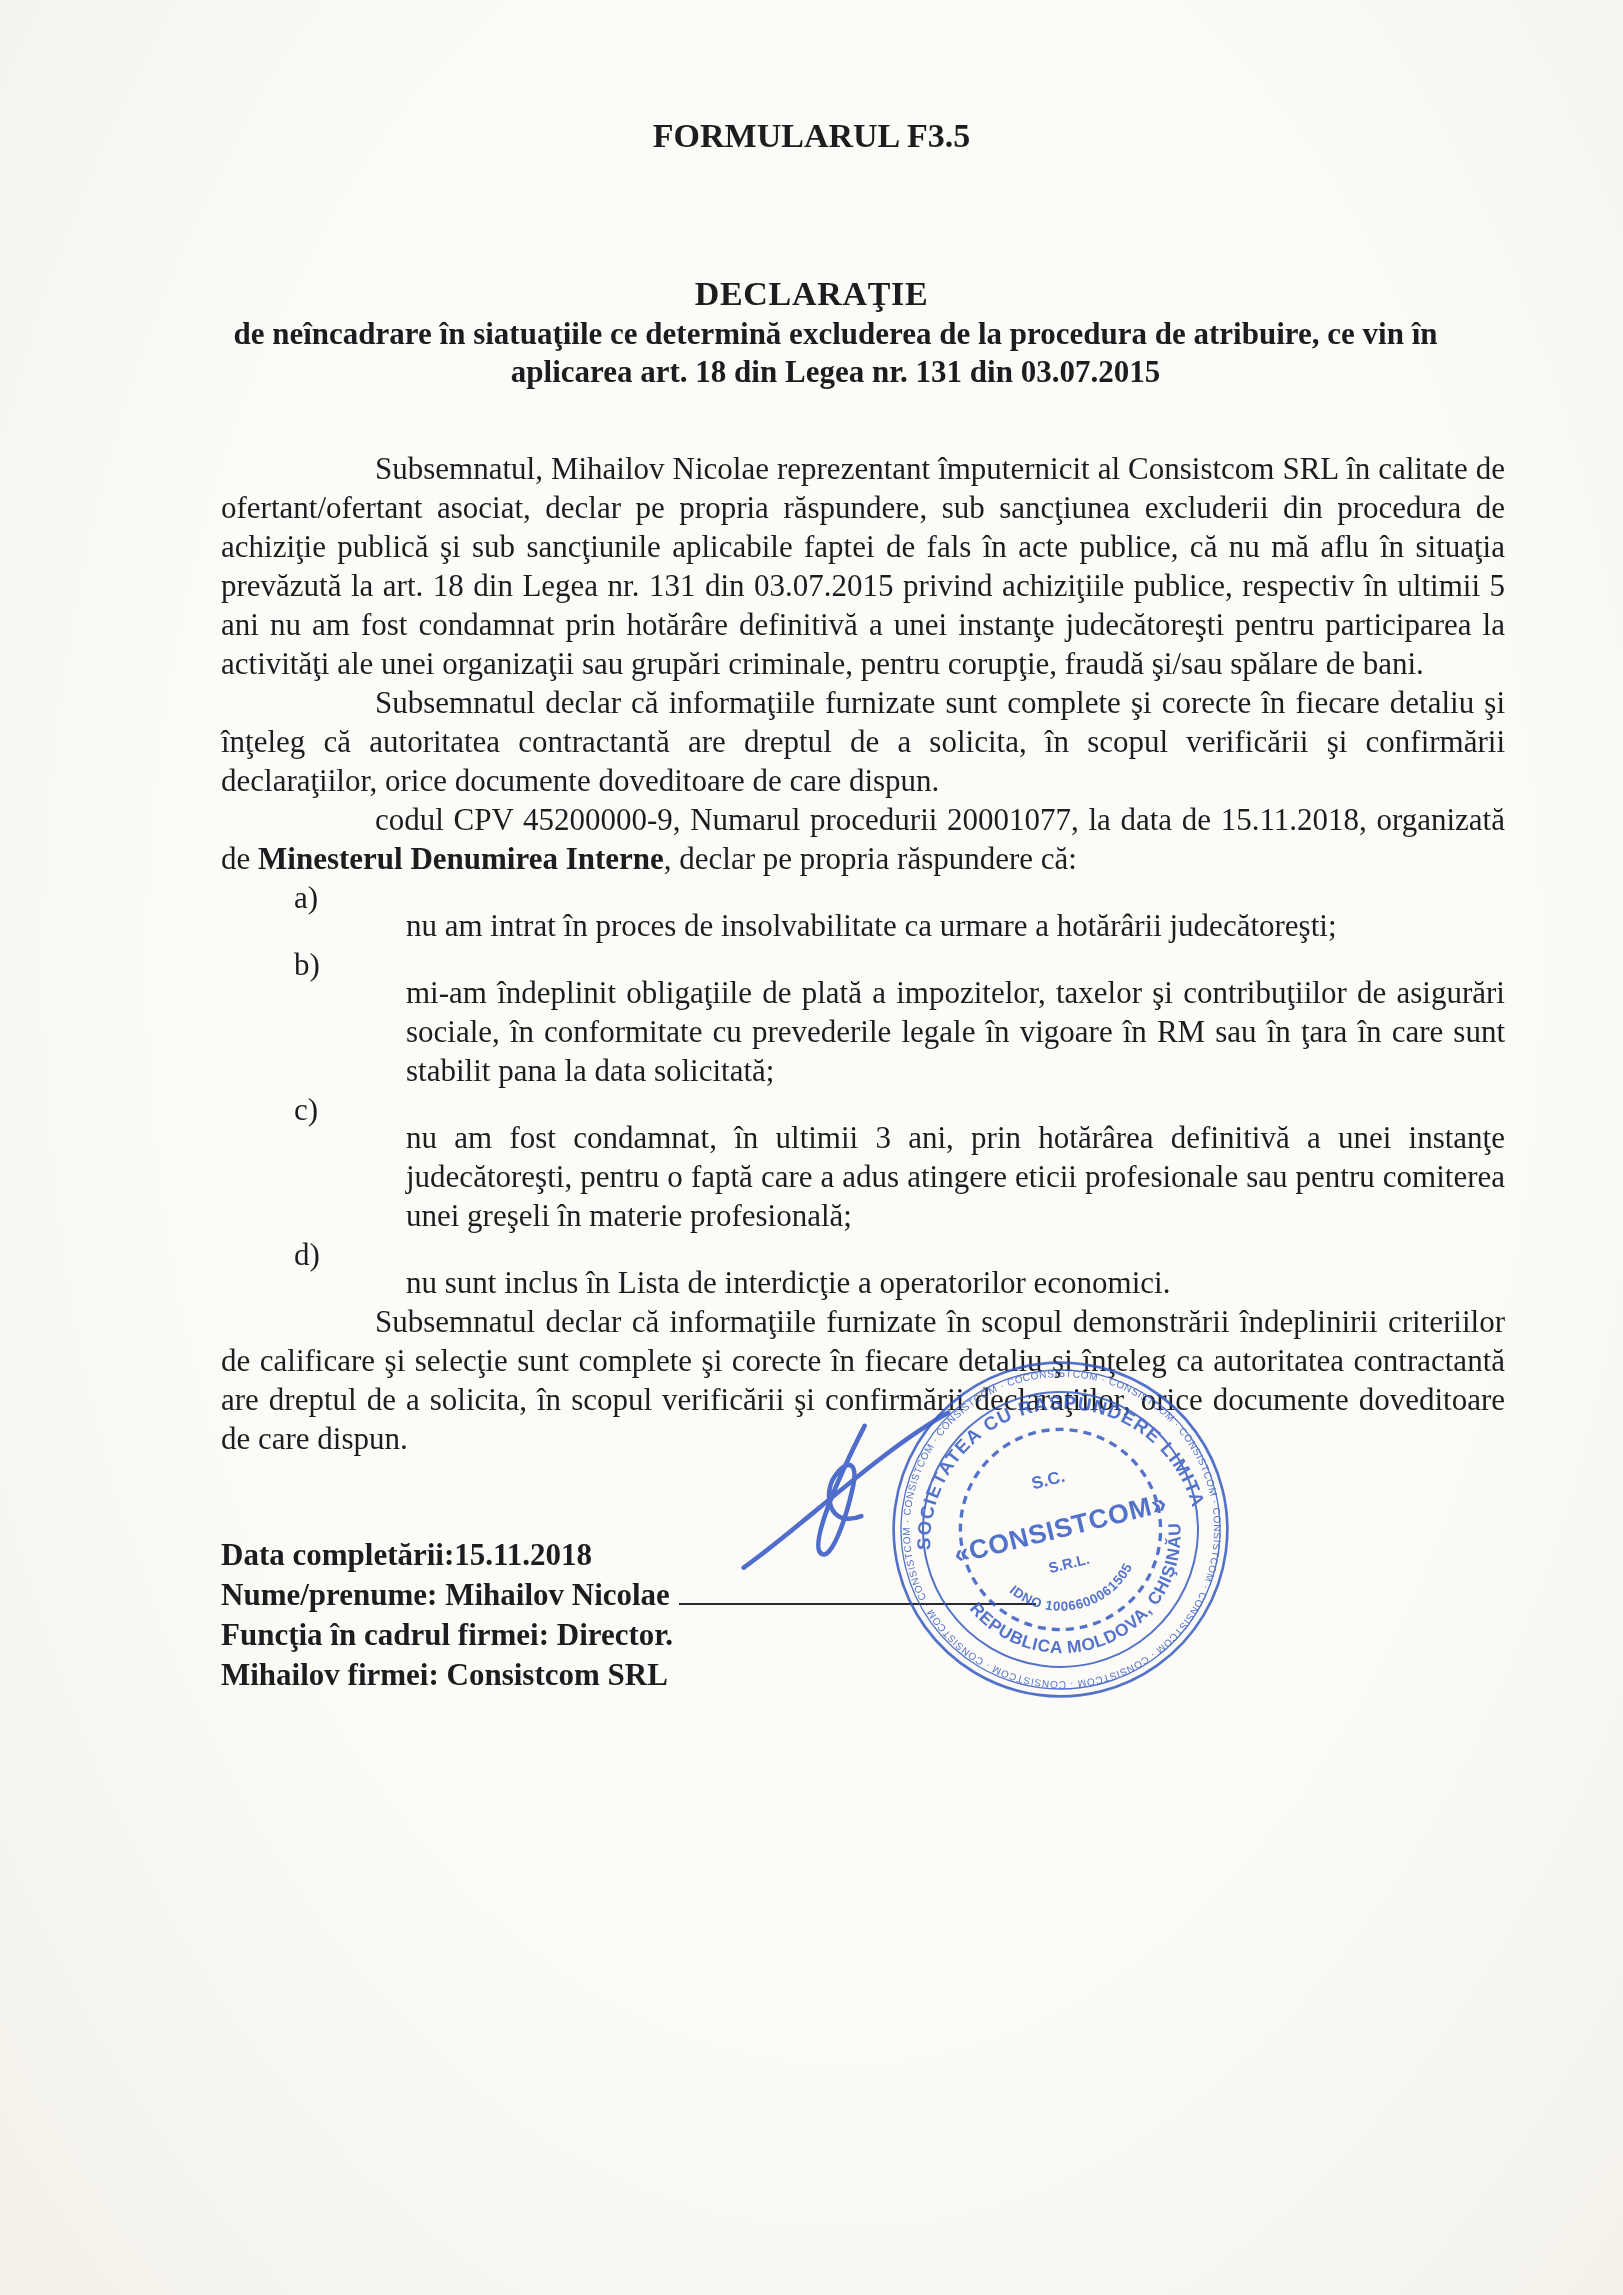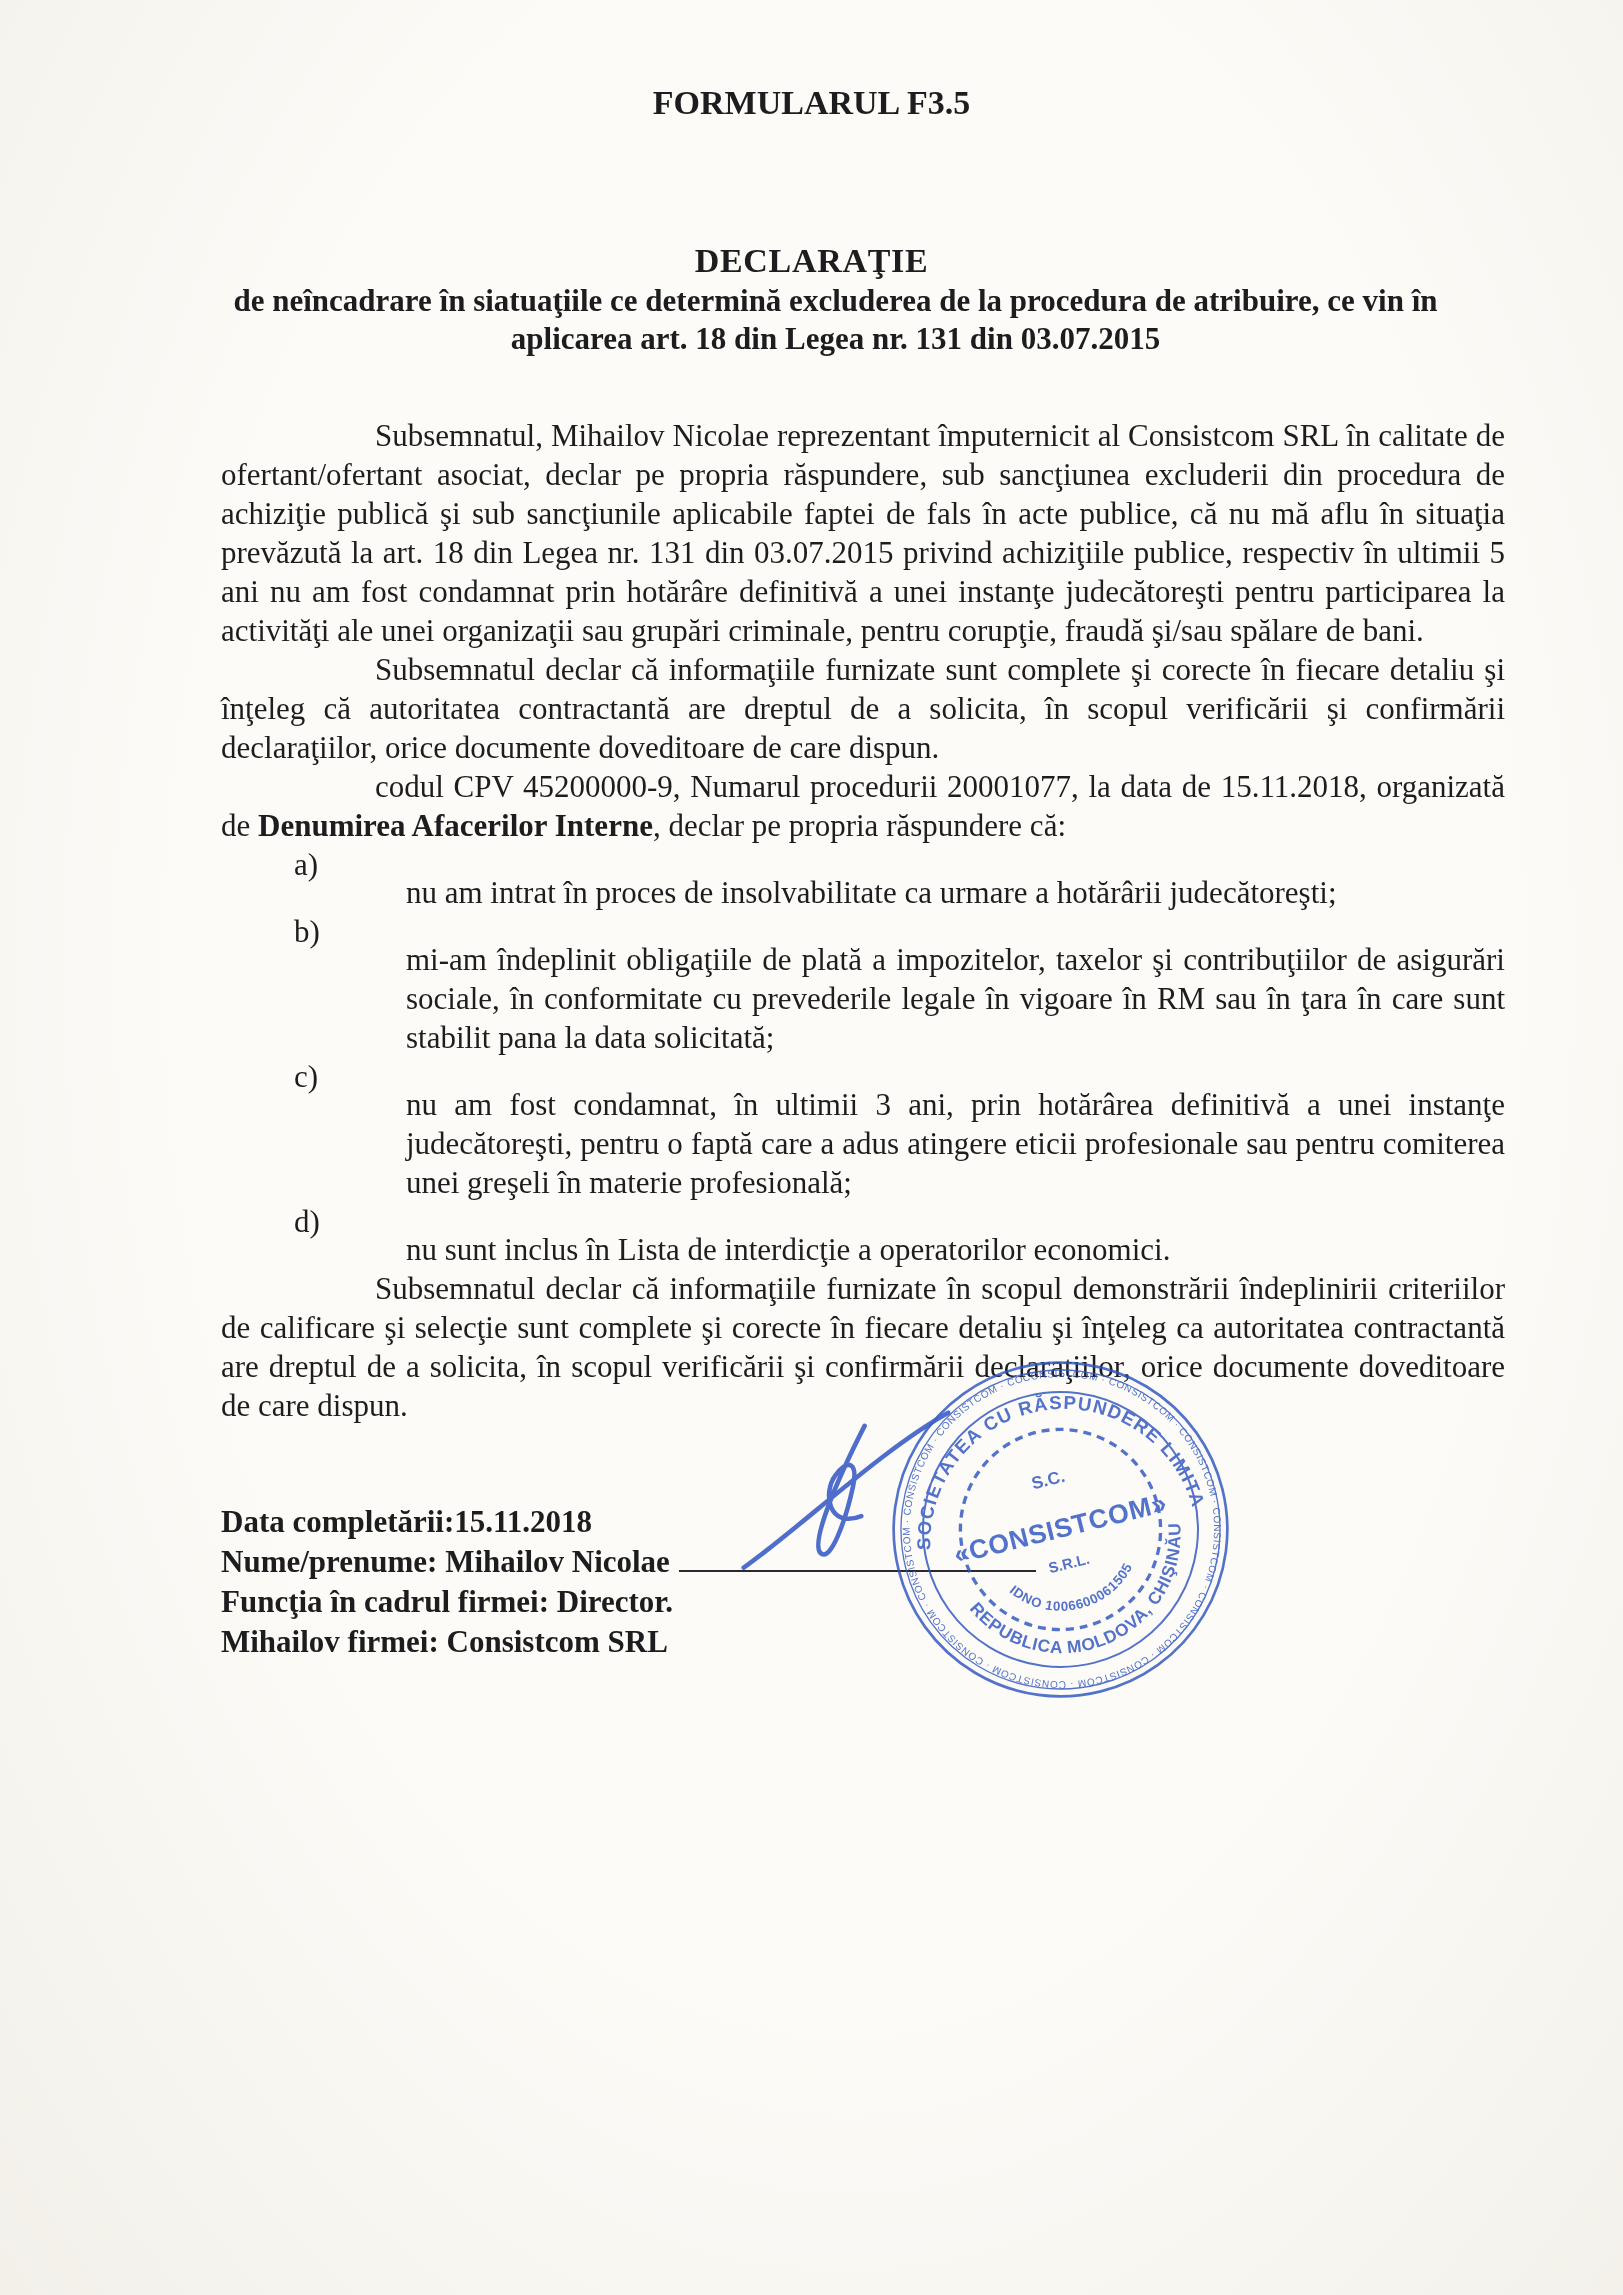--- a/index.html
+++ b/index.html
@@ -10,21 +10,21 @@
     font-family: "Liberation Serif", serif;
   }
   .page {
     position: relative;
     width: 1623px; height: 2295px;
     background: radial-gradient(ellipse at 52% 42%, #fcfbf7 55%, #f2f0e9 100%);
     color: #1d1d1f;
     overflow: hidden;
   }
   .head {
-    padding-top: 82px;
+    padding-top: 115px;
     width: 1623px;
     text-align: center;
   }
   .form-number {
     font-weight: 700;
     font-size: 34px;
     line-height: 41px;
   }
   .doc-title {
     margin-top: 117px;
@@ -106,21 +106,21 @@
   <header class="head">
     <div class="form-number">FORMULARUL F3.5</div>
     <div class="doc-title">DECLARAŢIE</div>
     <div class="doc-subtitle">de neîncadrare în siatuaţiile ce determină excluderea de la procedura de atribuire, ce vin în</div>
     <div class="doc-subtitle">aplicarea art. 18 din Legea nr. 131 din 03.07.2015</div>
   </header>
 
   <main class="text-block">
     <p class="para">Subsemnatul, Mihailov Nicolae reprezentant împuternicit al Consistcom SRL în calitate de ofertant/ofertant asociat, declar pe propria răspundere, sub sancţiunea excluderii din procedura de achiziţie publică şi sub sancţiunile aplicabile faptei de fals în acte publice, că nu mă aflu în situaţia prevăzută la art. 18 din Legea nr. 131 din 03.07.2015 privind achiziţiile publice, respectiv în ultimii 5 ani nu am fost condamnat prin hotărâre definitivă a unei instanţe judecătoreşti pentru participarea la activităţi ale unei organizaţii sau grupări criminale, pentru corupţie, fraudă şi/sau spălare de bani.</p>
     <p class="para">Subsemnatul declar că informaţiile furnizate sunt complete şi corecte în fiecare detaliu şi înţeleg că autoritatea contractantă are dreptul de a solicita, în scopul verificării şi confirmării declaraţiilor, orice documente doveditoare de care dispun.</p>
-    <p class="para"><span>codul CPV 45200000-9, Numarul procedurii 20001077, la data de 15.11.2018, organizată de </span><b>Denumirea Afacerilor Interne</b><span>, declar pe propria răspundere că:</span></p>
+    <p class="para"><span>codul CPV 45200000-9, Numarul procedurii 20001077, la data de 15.11.2018, organizată de </span><b>Minesterul Denumirea Interne</b><span>, declar pe propria răspundere că:</span></p>
 
     <div class="list">
       <div class="list-row">
         <span class="list-letter">a)</span>
         <div class="list-text">nu am intrat în proces de insolvabilitate ca urmare a hotărârii judecătoreşti;</div>
       </div>
       <div class="list-row">
         <span class="list-letter">b)</span>
         <div class="list-text">mi-am îndeplinit obligaţiile de plată a impozitelor, taxelor şi contribuţiilor de asigurări sociale, în conformitate cu prevederile legale în vigoare în RM sau în ţara în care sunt stabilit pana la data solicitată;</div>
       </div>

